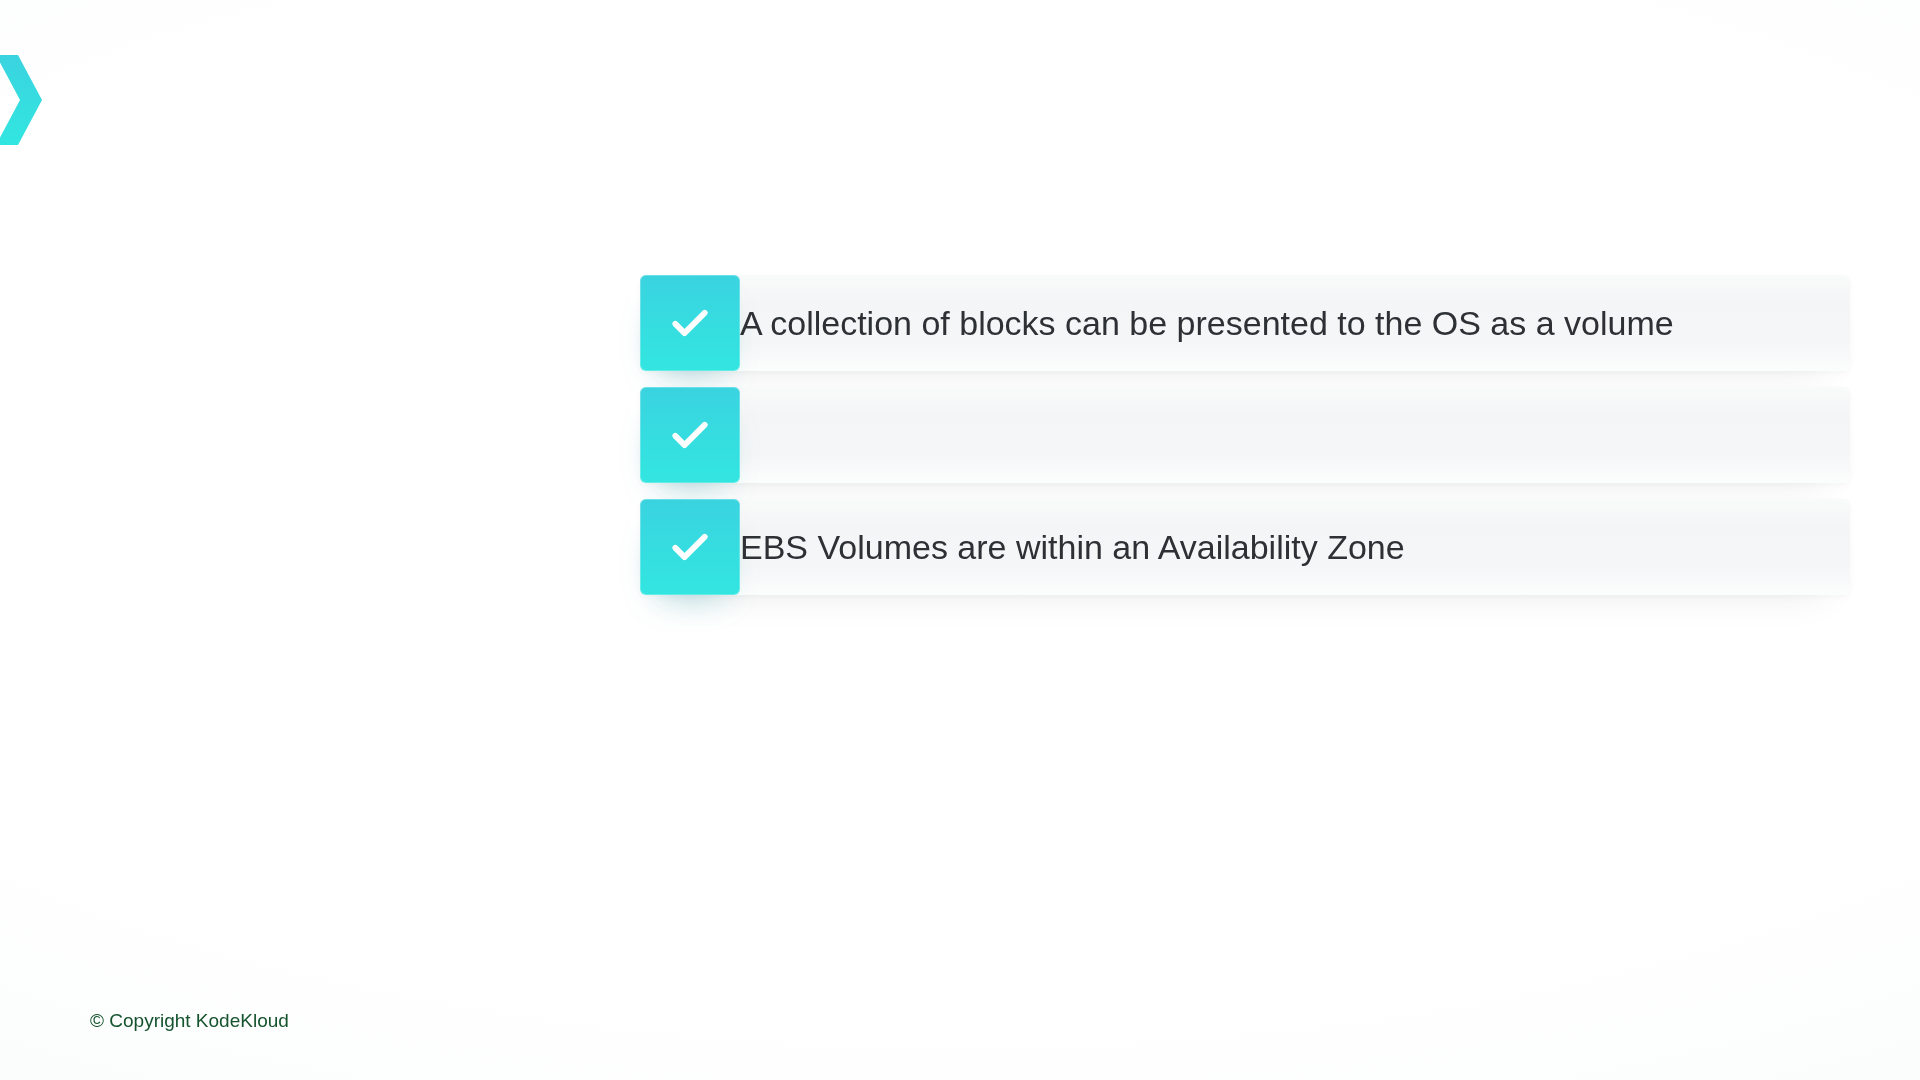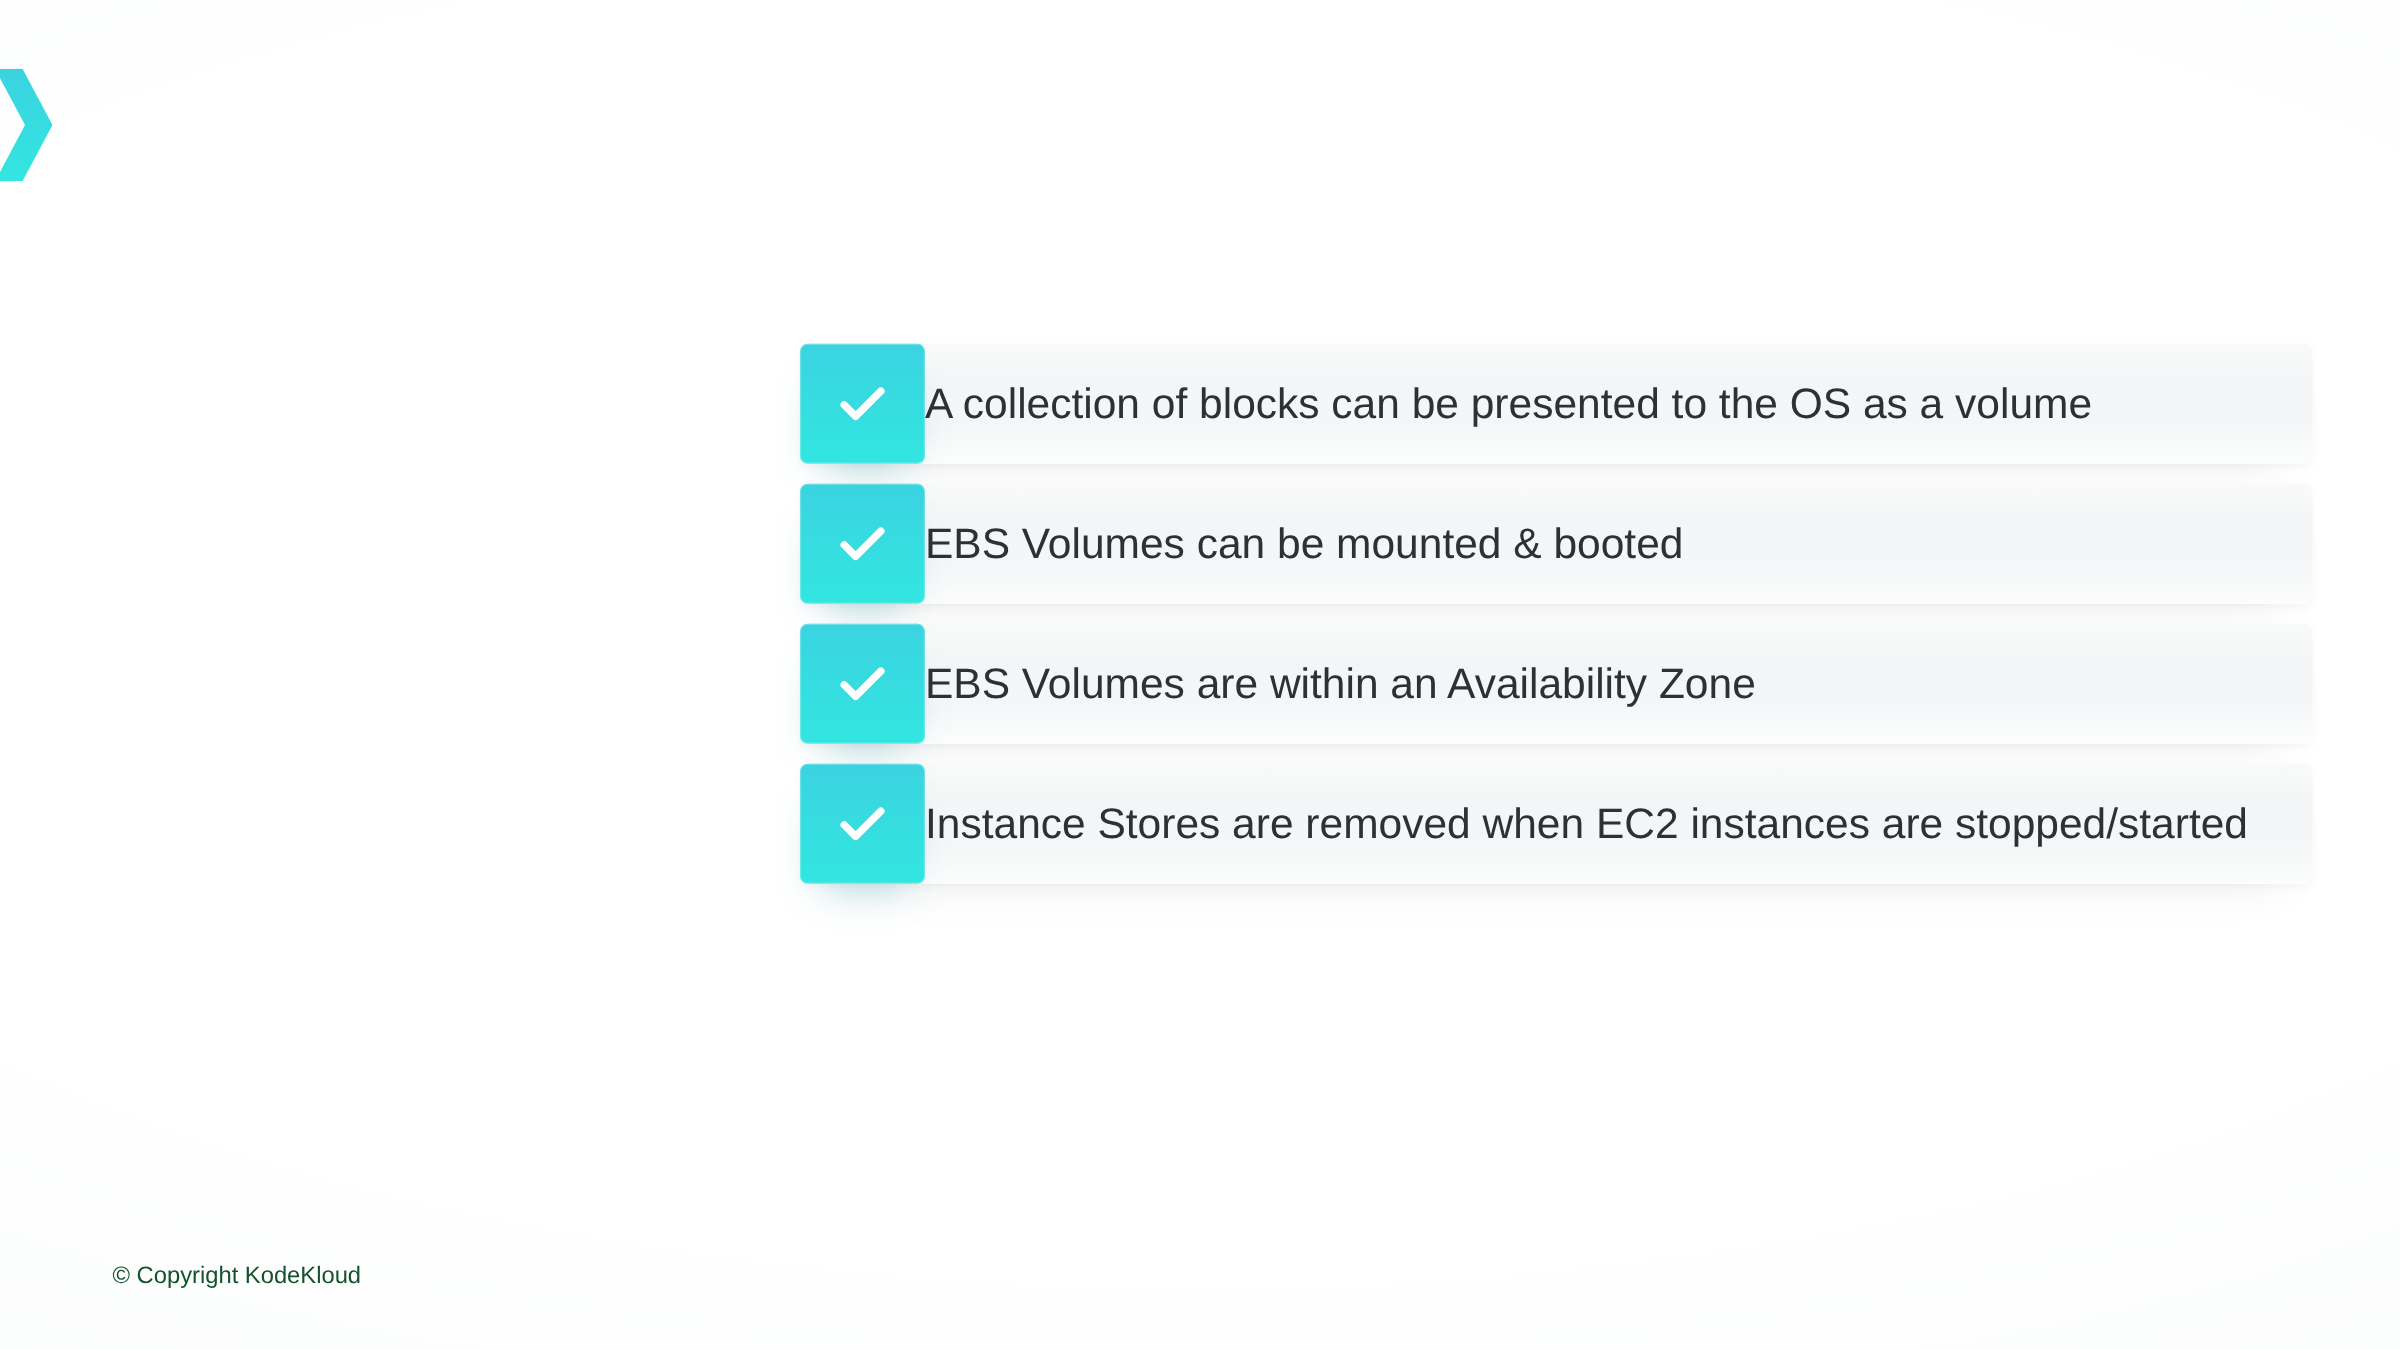--- a/index.html
+++ b/index.html
@@ -112,38 +112,28 @@
     <div class="label-wrap">A collection of blocks can be presented to the OS as a volume</div>
   </div>
 
   <div class="item">
     <div class="bar"></div>
     <div class="chip">
       <svg width="44" height="44" viewBox="0 0 24 24">
         <path d="M4 12.5 L9 17.5 L20 6.5" stroke="#ffffff" stroke-width="3.2" fill="none" stroke-linecap="round" stroke-linejoin="round"></path>
       </svg>
     </div>
-    <div class="label-wrap">EBS Volumes can be mounted &amp; booted</div>
   </div>
 
   <div class="item">
     <div class="bar"></div>
     <div class="chip">
       <svg width="44" height="44" viewBox="0 0 24 24">
         <path d="M4 12.5 L9 17.5 L20 6.5" stroke="#ffffff" stroke-width="3.2" fill="none" stroke-linecap="round" stroke-linejoin="round"></path>
       </svg>
     </div>
     <div class="label-wrap">EBS Volumes are within an Availability Zone</div>
   </div>
 
-  <div class="item">
-    <div class="bar"></div>
-    <div class="chip">
-      <svg width="44" height="44" viewBox="0 0 24 24">
-        <path d="M4 12.5 L9 17.5 L20 6.5" stroke="#ffffff" stroke-width="3.2" fill="none" stroke-linecap="round" stroke-linejoin="round"></path>
-      </svg>
-    </div>
-    <div class="label-wrap">Instance Stores are removed when EC2 instances are stopped/started</div>
-  </div>
 
 </div>
 
 <div class="copyright">© Copyright KodeKloud</div>
 
 </body></html>

